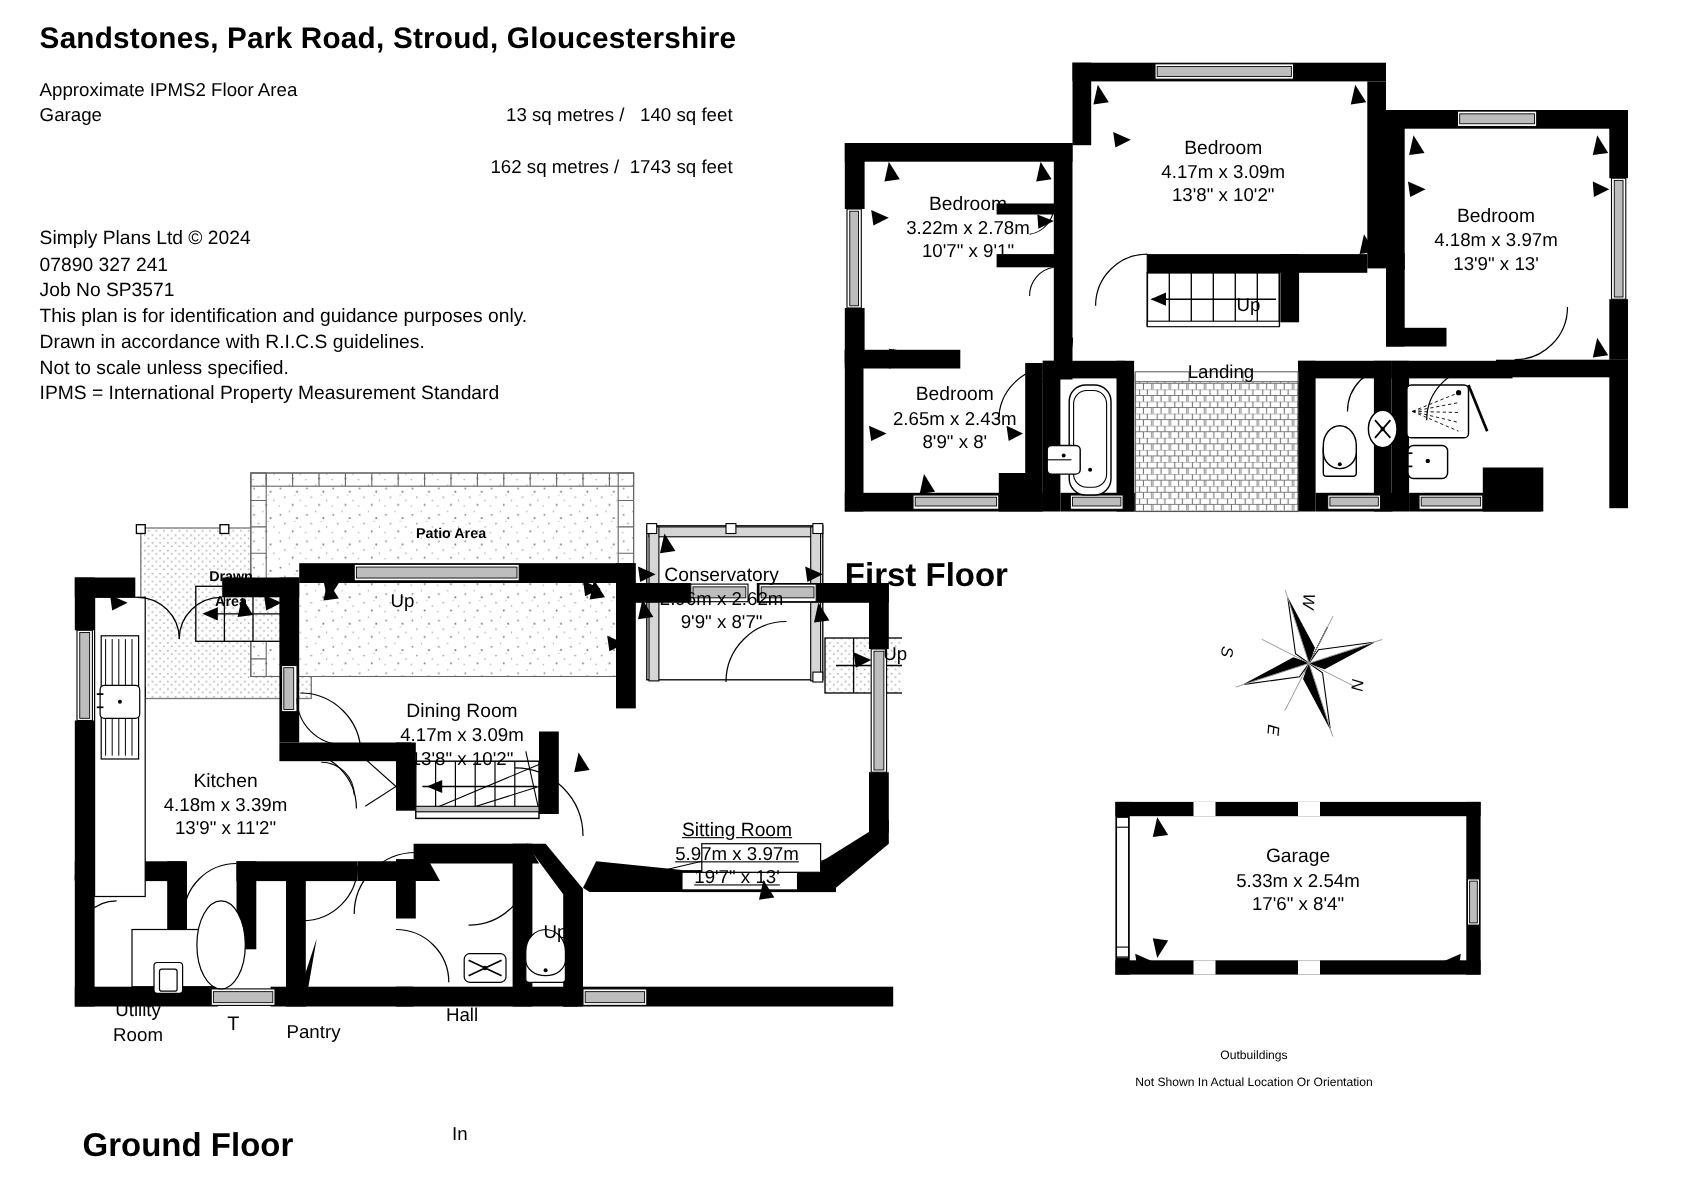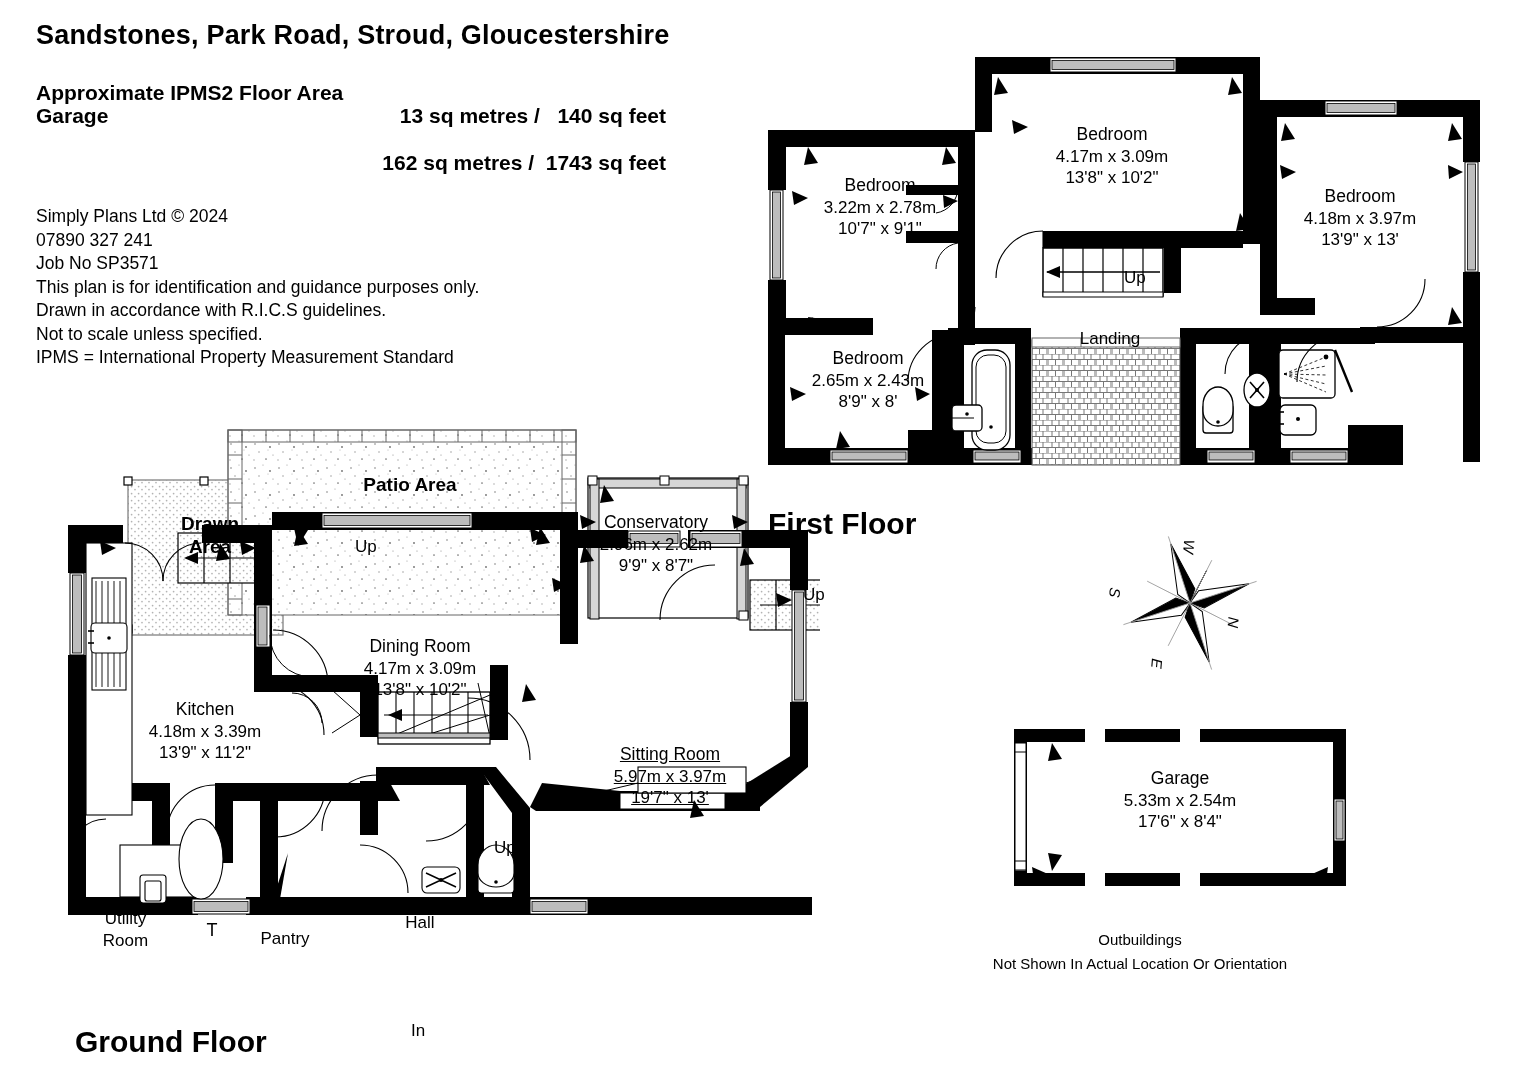--- a/index.html
+++ b/index.html
@@ -4,43 +4,43 @@
 <title>Floor Plan</title>
 <style>
   html,body{margin:0;padding:0;background:#ffffff;}
   body{
     width:1528px;height:1080px;position:relative;overflow:hidden;
     font-family:"Liberation Sans", sans-serif;color:#000;
   }
   .abs{position:absolute;}
   
   #title{left:36px;top:20px;font-size:27px;font-weight:bold;letter-spacing:.2px;white-space:nowrap;}
-  #areaTable{left:36px;top:81px;font-size:21px;line-height:23px;width:630px;font-weight:bold;}
+  #areaTable{left:36px;top:70px;font-size:17px;line-height:23px;width:630px;}
   #areaTable .row{display:flex;}
   #areaTable .lbl{width:365px;}
   #areaTable .val{flex:1;text-align:right;white-space:pre;}
   #areaTable .spacer{height:24px;}
   #notes{left:36px;top:205px;font-size:17.5px;line-height:23.5px;white-space:pre-line;}
 
   
   .floor-label{font-size:30px;font-weight:bold;}
   #lblFirst{left:768px;top:507px;}
   #lblGround{left:75px;top:1025px;}
 
   
   .plan{position:absolute;}
   .plan svg{display:block;}
 
   
   .roomtxt{position:absolute;text-align:center;font-size:17px;line-height:21.5px;white-space:nowrap;}
   .roomtxt .nm{font-size:17.5px;}
-  .roomtxt.bold{font-weight:bold;font-size:19px;line-height:23px;}
+  .roomtxt.bold{font-weight:bold;font-size:13px;line-height:23px;}
   .updown{position:absolute;font-size:17px;}
   .compass-lbl{position:absolute;font-size:15px;}
-  #outbuild{position:absolute;text-align:center;font-size:15px;line-height:24px;white-space:pre-line;}
+  #outbuild{position:absolute;text-align:center;font-size:11px;line-height:24px;white-space:pre-line;margin-top:20px;}
 </style>
 </head>
 <body>
 
 <div class="abs" id="title">Sandstones, Park Road, Stroud, Gloucestershire</div>
 
 <div class="abs" id="areaTable">
   <div class="row">
     <div class="lbl">Approximate IPMS2 Floor Area</div>
     <div class="val"></div>

